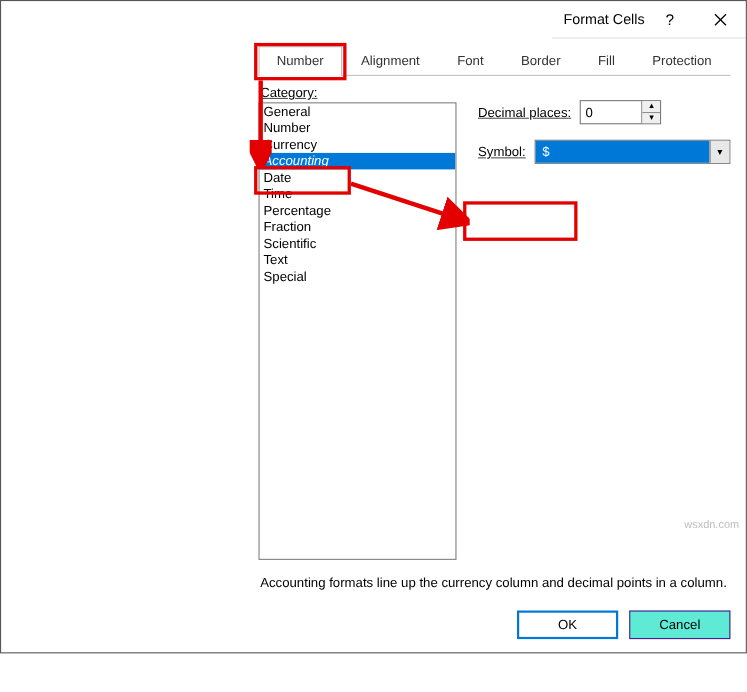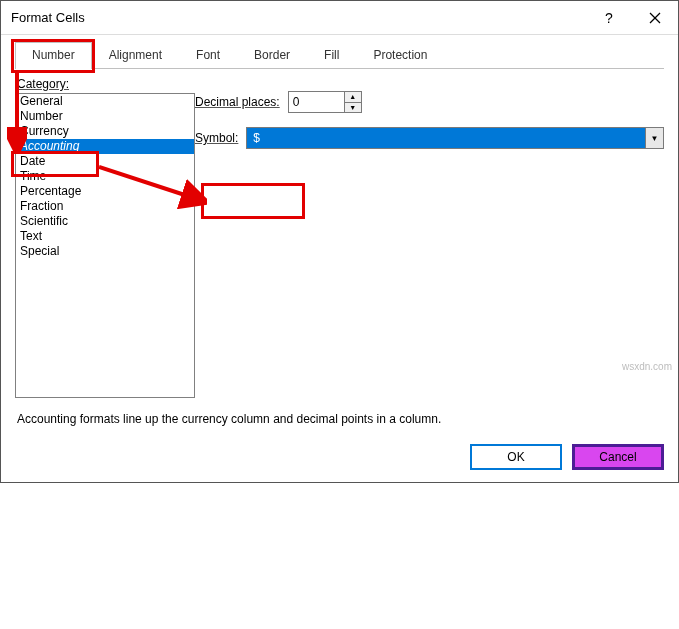--- a/index.html
+++ b/index.html
@@ -7,25 +7,26 @@
     margin: 0;
     font-family: "Segoe UI", Tahoma, sans-serif;
     font-size: 12px;
     background: #fff;
     width: 679px;
     height: 629px;
     overflow: hidden;
   }
   .window {
     width: 679px;
-    height: 483px;
+    height: 594px;
     border: 1px solid #555;
     background: #fff;
     display: flex;
     flex-direction: column;
+    align-items: flex-end;
   }
   .titlebar {
     height: 34px;
     display: flex;
     align-items: center;
     padding-left: 10px;
     border-bottom: 1px solid #ddd;
   }
   .titlebar .title {
     flex: 1;
@@ -67,20 +68,21 @@
     background: #fff;
   }
   .content {
     flex: 1;
     display: flex;
     flex-direction: column;
     padding-top: 8px;
   }
   .row1 {
     display: flex;
+    gap: 20px;
     flex: 1;
   }
   .left {
     width: 180px;
     display: flex;
     flex-direction: column;
   }
   .cat-label {
     margin-bottom: 2px;
     padding-left: 2px;
@@ -189,22 +191,22 @@
   }
   .buttons {
     display: flex;
     justify-content: flex-end;
     gap: 10px;
     margin-top: 18px;
   }
   .btn {
     width: 92px;
     height: 26px;
-    background: #d946ef;
-    border: 3px solid #4c1d95;
+    background: #5eead4;
+    border: 1px solid #4c1d95;
     cursor: pointer;
     font-family: inherit;
     font-size: 12px;
   }
   .btn.primary {
     background: #fff;
     border: 2px solid #0078d7;
   }
   .watermark {
     position: absolute;

